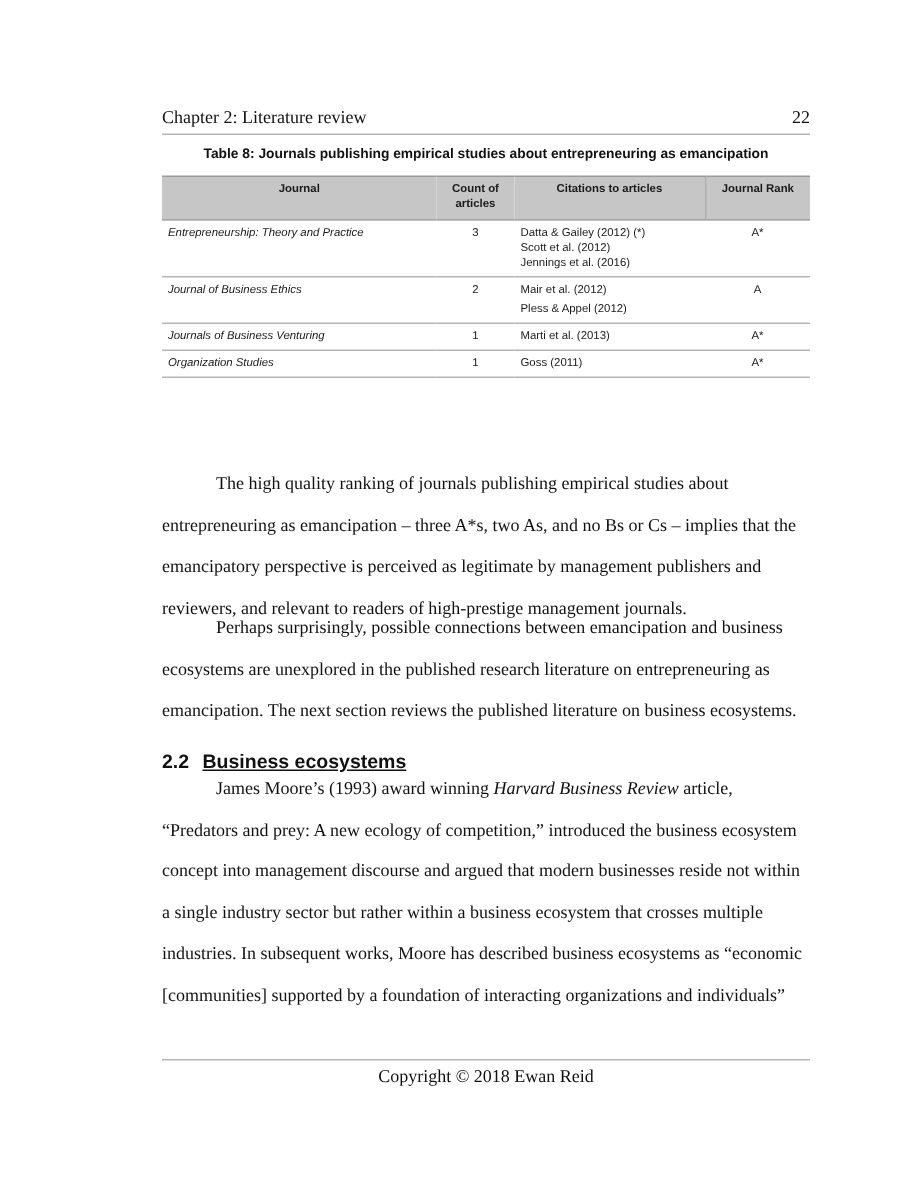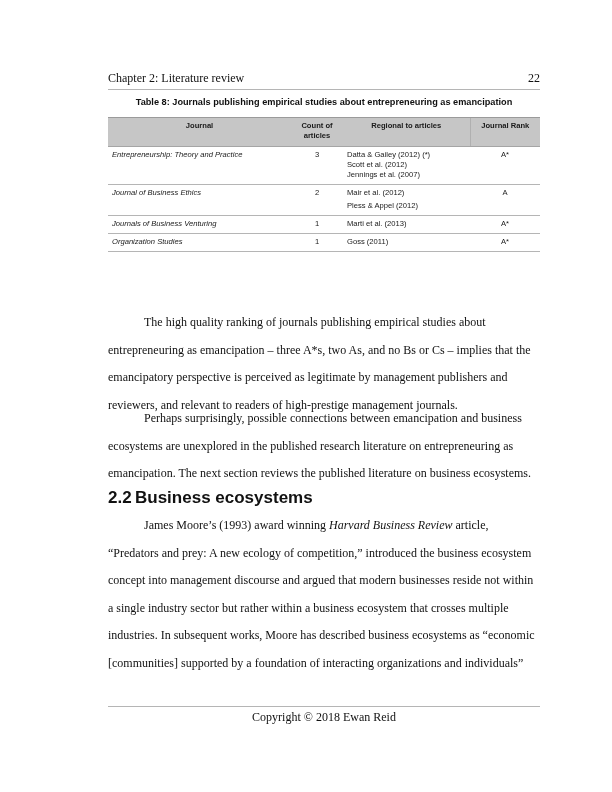--- a/index.html
+++ b/index.html
@@ -93,25 +93,26 @@
       font-size: 12px;
       line-height: 27.6px;
       color: #111;
     }
     .body-text p { text-indent: 36px; }
     .para1 { top: 297px; margin-top: 12px; }
     .para2 { top: 405px; }
     .section-heading {
       position: absolute;
       left: 108px;
-      top: 488px;
+      top: 500px;
       font-family: "Liberation Sans", sans-serif;
       font-weight: bold;
-      font-size: 17px;
-      color: #111;
+      font-size: 13px;
+      color: #111;
+      text-decoration: underline;
     }
     .section-heading .num { display: inline-block; width: 27px; }
     .para3 { top: 512px; }
     .para3 em { font-style: italic; }
 
     .footer {
       position: absolute;
       left: 108px;
       top: 706px;
       width: 432px;
@@ -139,32 +140,32 @@
     <colgroup>
       <col class="col-journal">
       <col class="col-count">
       <col class="col-cite">
       <col class="col-rank">
     </colgroup>
     <thead>
       <tr>
         <th class="c-journal">Journal</th>
         <th class="c-count">Count of articles</th>
-        <th class="c-cite">Regional to articles</th>
+        <th class="c-cite">Citations to articles</th>
         <th class="c-rank">Journal Rank</th>
       </tr>
     </thead>
     <tbody>
       <tr>
         <td class="c-journal">Entrepreneurship: Theory and Practice</td>
         <td class="c-count">3</td>
         <td class="c-cite">
           <span class="cite-line">Datta &amp; Gailey (2012) (*)</span>
           <span class="cite-line">Scott et al. (2012)</span>
-          <span class="cite-line">Jennings et al. (2007)</span>
+          <span class="cite-line">Jennings et al. (2016)</span>
         </td>
         <td class="c-rank">A*</td>
       </tr>
       <tr>
         <td class="c-journal">Journal of Business Ethics</td>
         <td class="c-count">2</td>
         <td class="c-cite">
           <span class="cite-line">Mair et al. (2012)</span>
           <span class="cite-line gap">Pless &amp; Appel (2012)</span>
         </td>

